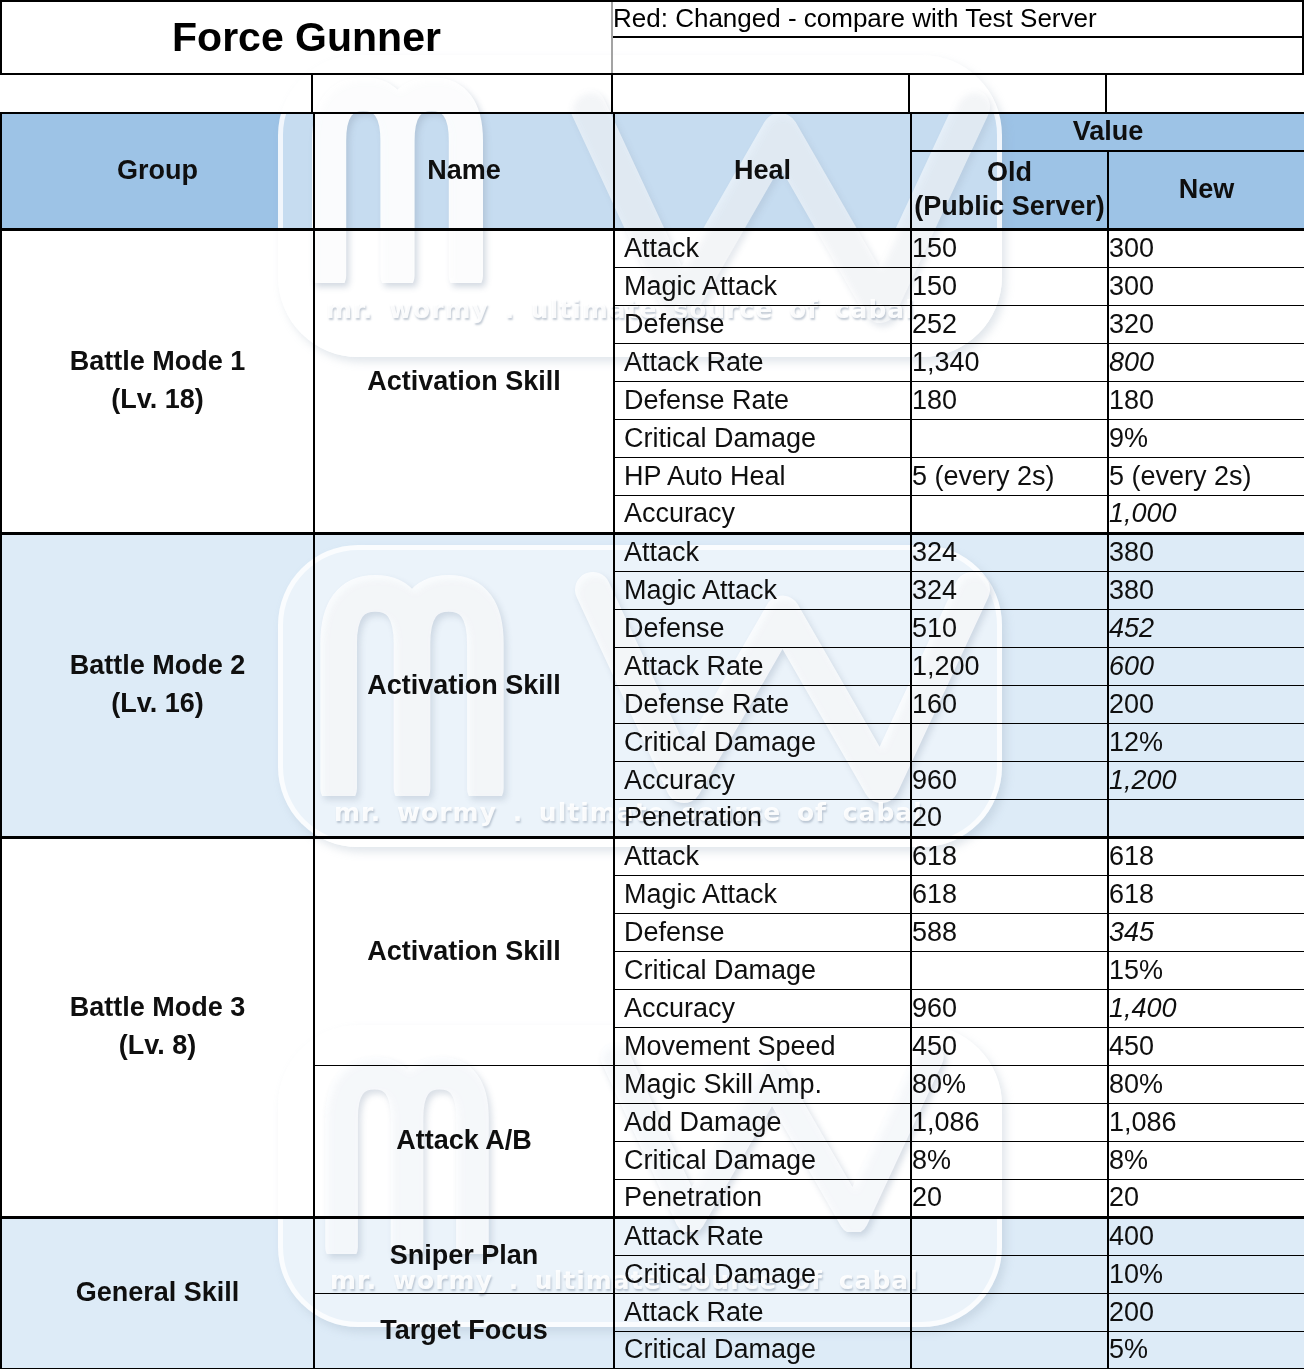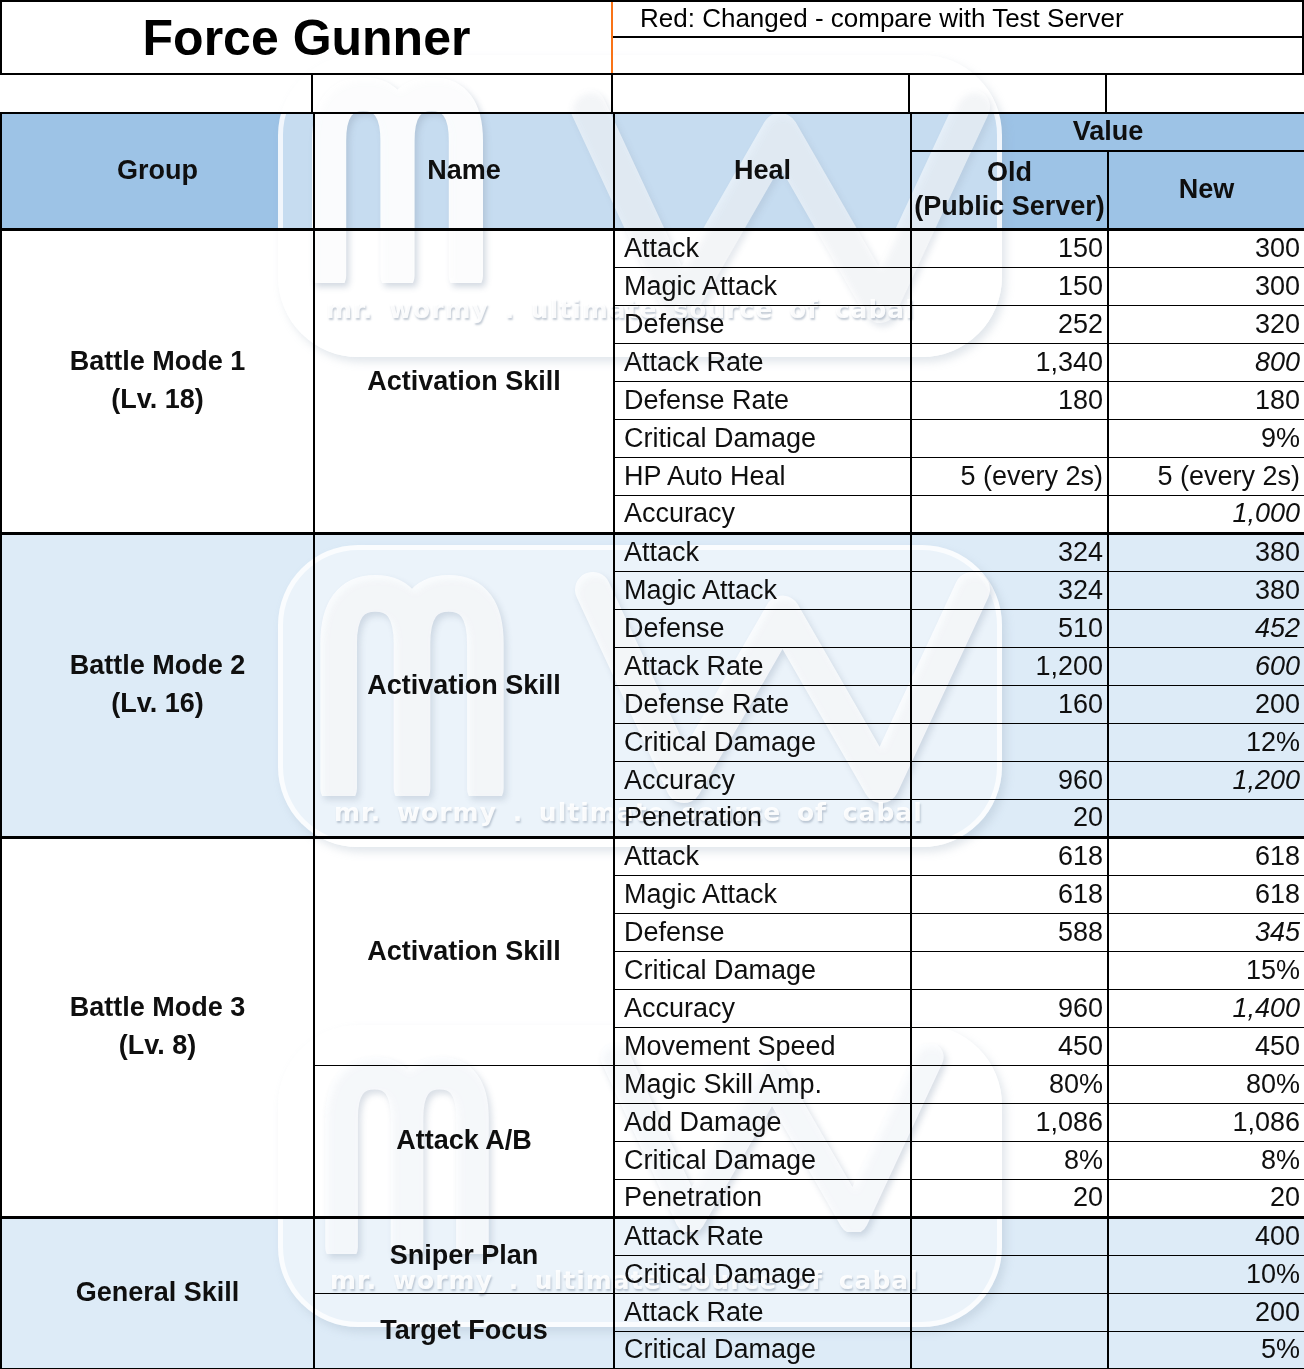--- a/index.html
+++ b/index.html
@@ -23,44 +23,44 @@
   .c1-w{stroke:rgba(255,255,255,0.55);}
   .c2-m,.c2-w{stroke:rgba(255,255,255,0.75);}
   .c3-m,.c3-w{stroke:rgba(253,254,255,0.8);}
   .wm-tag{position:absolute;white-space:nowrap;font-family:"DejaVu Sans",sans-serif;
           font-weight:bold;font-size:25px;letter-spacing:1px;word-spacing:6px;
           color:rgba(255,255,255,0.9);text-shadow:1px 2px 2px rgba(145,160,178,0.55);}
   
   .content{position:relative;z-index:2;}
   .titlebar{display:grid;grid-template-columns:611px 1fr;height:75px;
             border:2px solid #000;box-sizing:border-box;background:transparent;}
-  .title-cell{border-right:2px solid #f97316;display:flex;align-items:center;
-              justify-content:center;font-size:50px;font-weight:bold;color:#000;}
+  .title-cell{border-right:2px solid #a3a3a3;display:flex;align-items:center;
+              justify-content:center;font-size:41px;font-weight:bold;color:#000;}
   .notes{display:grid;grid-template-rows:1fr 1fr;}
-  .note{display:flex;align-items:center;padding-left:27px;font-size:26px;color:#000;}
+  .note{display:flex;align-items:center;padding-left:0;font-size:26px;color:#000;}
   .note-top{border-bottom:2px solid #000;}
   .gap{position:relative;height:37px;background:transparent;}
   .gv{position:absolute;top:0;bottom:0;width:2px;background:#000;}
   
   table.t{border-collapse:collapse;table-layout:fixed;width:1304px;
           border:2px solid #000;}
   .t th,.t td{box-sizing:border-box;background:transparent;overflow:hidden;
               font-size:27px;color:#0f0f0f;padding:0;}
   .t th{font-weight:bold;text-align:center;border:2px solid #000;line-height:1.25;}
   .t td{border:1px solid #000;}
   .t td.cn,.t td.cs,.t td.co,.t td.cv{border-left:2px solid #000;}
   .t tr{height:38px;}
   .t tr.hrow1{height:38px;}
   .t tr.hrow2{height:78px;}
   .t tr.sec td{border-top:3px solid #000;}
   .t tr.skill td{border-top:1px solid #ef4444;}
   td.cg,td.cn{font-weight:bold;text-align:center;}
   td.cg .g{line-height:1.4;}
   td.cs{padding-left:9px;text-align:left;}
-  td.co,td.cv{text-align:right;padding-right:4px;}
+  td.co,td.cv{padding-right:4px;}
   .old-hdr{font-size:25px;line-height:1.35;}
   .green{color:var(--green);}
   .red{color:var(--red);font-style:italic;}
 </style>
 </head>
 <body>
 
 <div class="page">
 
   <div class="bg-layer">

